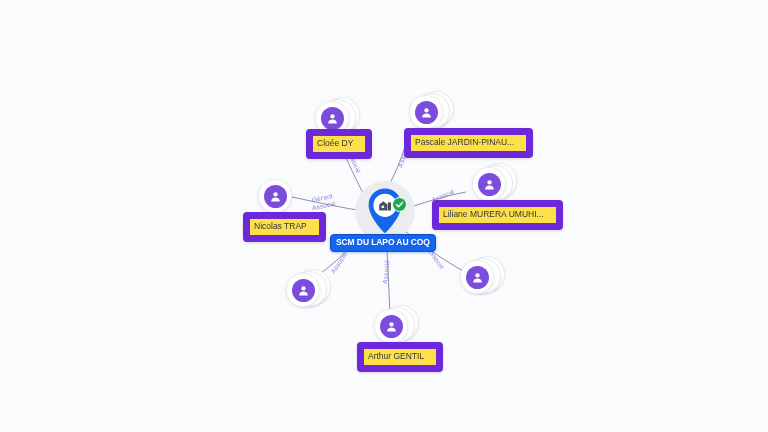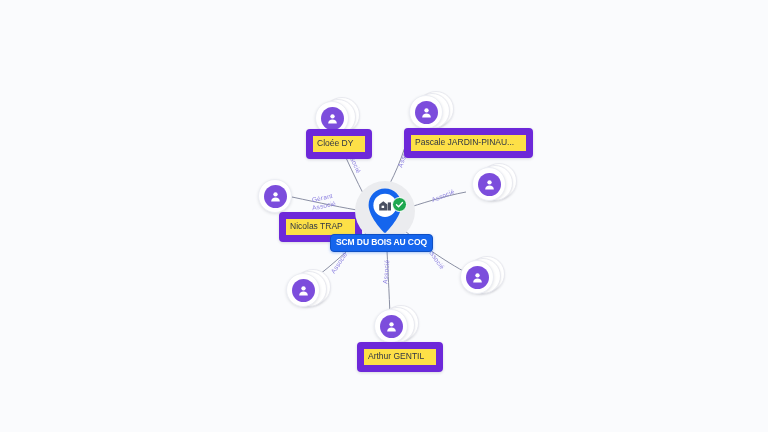--- a/index.html
+++ b/index.html
@@ -246,32 +246,33 @@
     </div>
     <div class="avatar">
       <span class="disc">
         <svg width="13" height="13" viewBox="0 0 24 24" fill="#ffffff">
           <circle cx="12" cy="8" r="4"></circle>
           <path d="M4 21c0-4.4 3.6-7 8-7s8 2.6 8 7z"></path>
         </svg>
       </span>
     </div>
   </div>
+  <div class="chip" style="left:432px; top:200px;">Liliane MURERA UMUHI...</div>
 
   <div class="person" style="left:275px; top:196px;">
     <div class="avatar">
       <span class="disc">
         <svg width="13" height="13" viewBox="0 0 24 24" fill="#ffffff">
           <circle cx="12" cy="8" r="4"></circle>
           <path d="M4 21c0-4.4 3.6-7 8-7s8 2.6 8 7z"></path>
         </svg>
       </span>
     </div>
   </div>
-  <div class="chip" style="left:243px; top:212px;margin-left:36px;">Nicolas TRAP</div>
+  <div class="chip" style="left:243px; top:212px;">Nicolas TRAP</div>
 
   <div class="person" style="left:477px; top:277px;">
     <div class="stack">
       <i class="s3"></i>
         <i class="s2"></i>
     </div>
     <div class="avatar">
       <span class="disc">
         <svg width="13" height="13" viewBox="0 0 24 24" fill="#ffffff">
           <circle cx="12" cy="8" r="4"></circle>
@@ -324,15 +325,15 @@
           <rect x="15.6" y="18.7" width="2.5" height="2.3" fill="#ffffff"></rect>
         </g>
       </svg>
     </div>
     <div class="verified">
       <svg width="9" height="9" viewBox="0 0 24 24" fill="none" stroke="#ffffff" stroke-width="3.6" stroke-linecap="round" stroke-linejoin="round">
         <path d="M4 12.5 L9.5 18 L20 6.5"></path>
       </svg>
     </div>
   </div>
-  <div class="company-chip" style="left:330px; top:234px;">SCM DU BOIS AU COQ</div>
+  <div class="company-chip" style="left:330px; top:234px;">SCM DU LAPO AU COQ</div>
 
 </div>
 
 </body></html>

